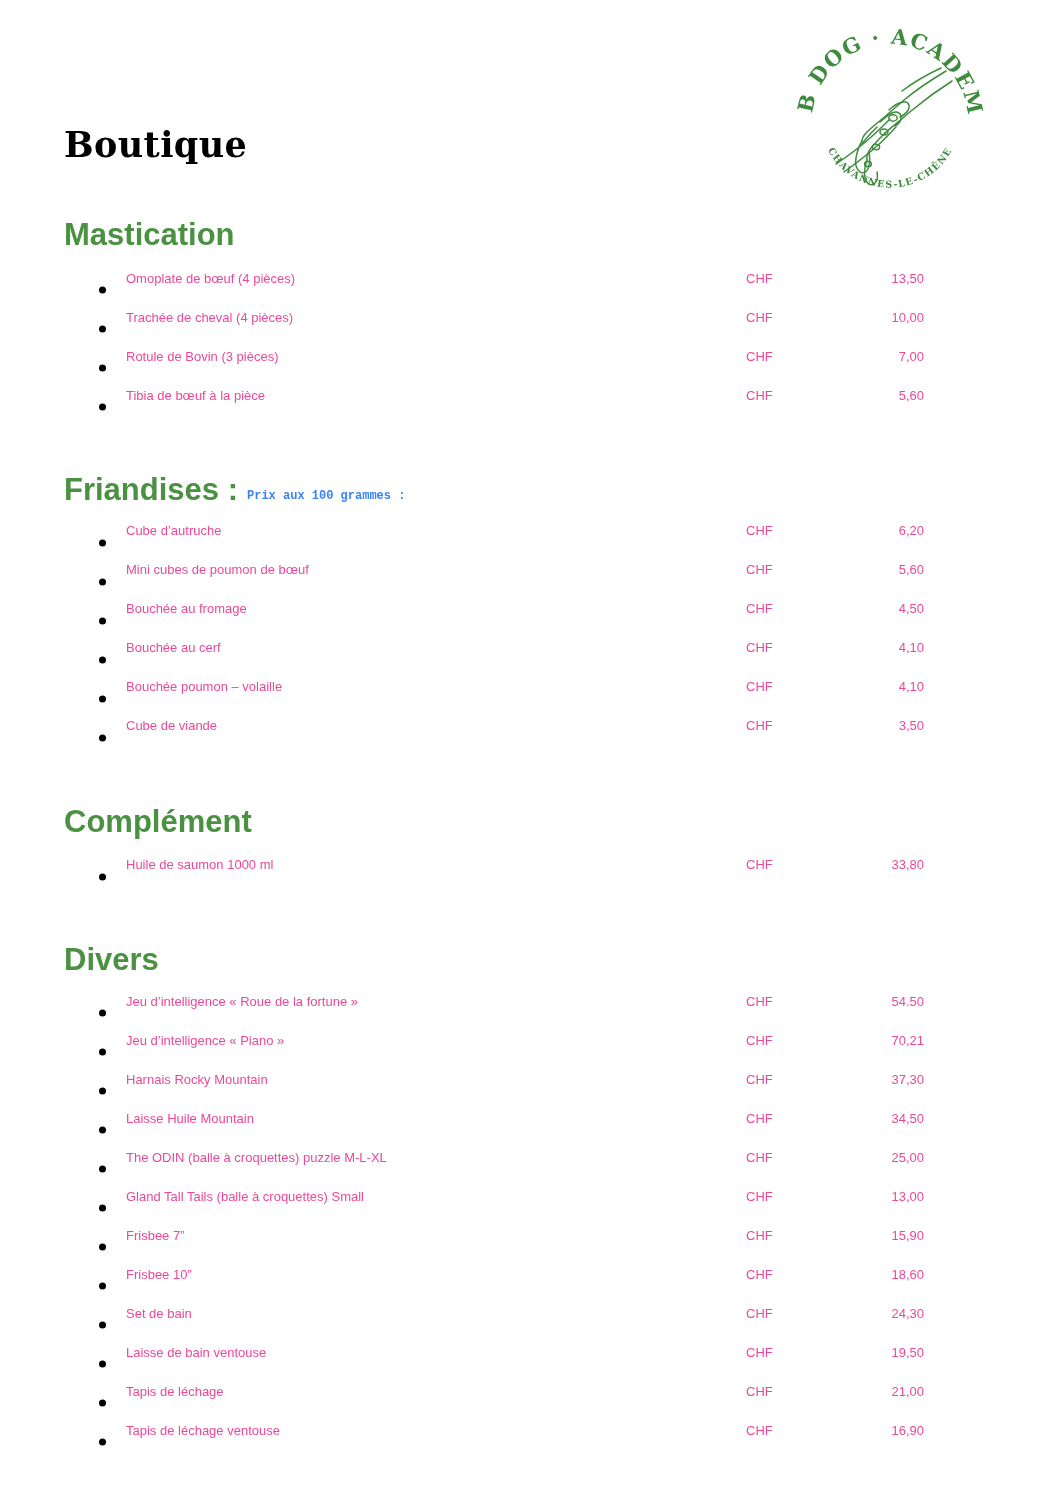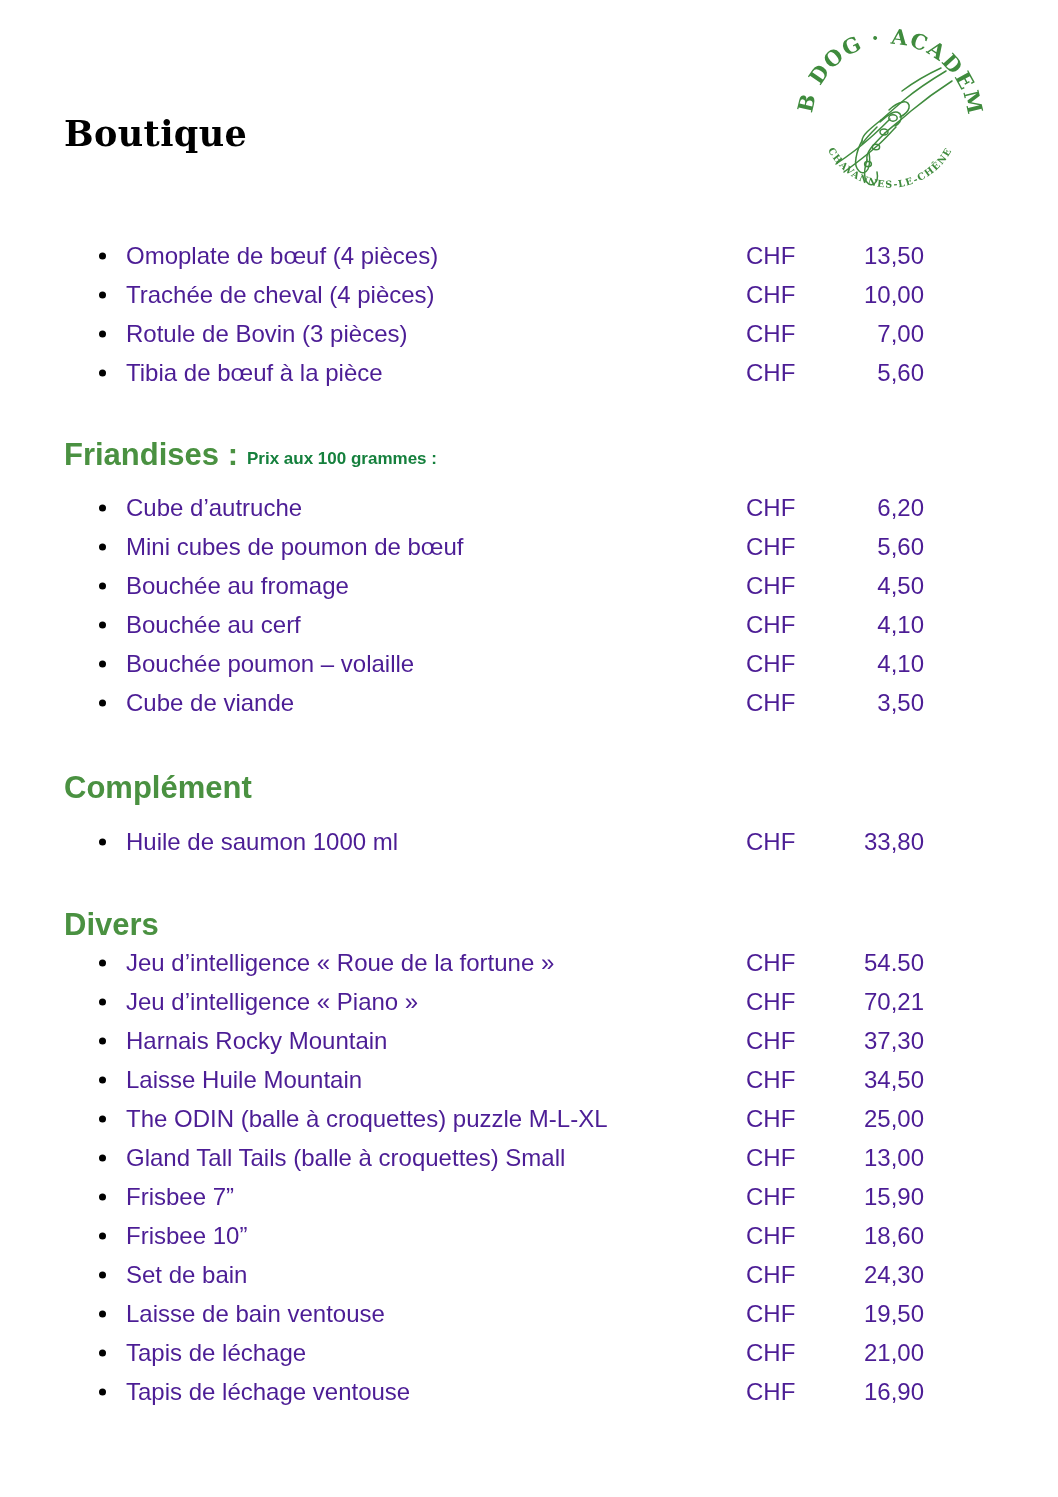--- a/index.html
+++ b/index.html
@@ -24,21 +24,21 @@
     top: 14px;
     width: 196px;
     height: 196px;
   }
   .logo svg { display: block; width: 196px; height: 196px; }
 
   
   .doc-title {
     position: absolute;
     left: 64px;
-    top: 90px;
+    top: 101px;
     font-family: "DejaVu Serif", "Liberation Serif", serif;
     font-weight: bold;
     font-size: 35px;
     letter-spacing: 0.4px;
     color: #000000;
     white-space: nowrap;
   }
 
   
   .content {
@@ -57,37 +57,37 @@
     white-space: nowrap;
   }
   .section-title {
     font-family: "Liberation Sans", sans-serif;
     font-weight: bold;
     font-size: 31px;
     line-height: 1.12;
     color: #4a9141;
   }
   .section-note {
-    font-family: Liberation Sans, sans-serif;
+    font-family: Liberation Mono, monospace;
     font-weight: bold;
-    font-size: 17px;
-    color: #15803d;
+    font-size: 12px;
+    color: #3b82f6;
     position: relative;
     top: -1px;
   }
 
   .items { margin: 0; padding: 0; list-style: none; }
 
   .item {
     position: relative;
     display: flex;
-    align-items: center;
+    align-items: flex-start;
     height: 39px;
-    font-size: 24px;
-    color: #4c1d95;
+    font-size: 13px;
+    color: #ec4899;
   }
   .bullet {
     position: absolute;
     left: 35px;
     top: 50%;
     transform: translateY(-50%);
     width: 7px;
     height: 7px;
     border-radius: 50%;
     background: #000000;
@@ -113,21 +113,21 @@
   .sec-mastication { margin-top: 0; }
   .sec-mastication .items { margin-top: 18px; }
 
   .sec-friandises { margin-top: 46px; }
   .sec-friandises .items { margin-top: 16px; }
 
   .sec-complement { margin-top: 48px; }
   .sec-complement .items { margin-top: 17px; }
 
   .sec-divers { margin-top: 47px; }
-  .sec-divers .items { }
+  .sec-divers .items { margin-top: 16px; }
 </style>
 </head>
 <body>
 
 <div class="page">
 
   <div class="logo">
     <svg viewBox="0 0 196 196" xmlns="http://www.w3.org/2000/svg">
       <defs>
         <path id="arcTop" d="M 20 108 A 78 78 0 0 1 176 108" fill="none"></path>
@@ -170,20 +170,23 @@
         <ellipse cx="76" cy="150" rx="3.4" ry="2.6"></ellipse>
       </g>
     </svg>
   </div>
 
   <h1 class="doc-title">Boutique</h1>
 
   <div class="content">
 
     <section class="section sec-mastication">
+      <div class="section-head">
+        <span class="section-title">Mastication</span>
+      </div>
       <ul class="items">
           <li class="item">
             <span class="bullet"></span>
             <span class="item-label">Omoplate de bœuf (4 pièces)</span>
             <span class="cur">CHF</span>
             <span class="price">13,50</span>
           </li>
           <li class="item">
             <span class="bullet"></span>
             <span class="item-label">Trachée de cheval (4 pièces)</span>

